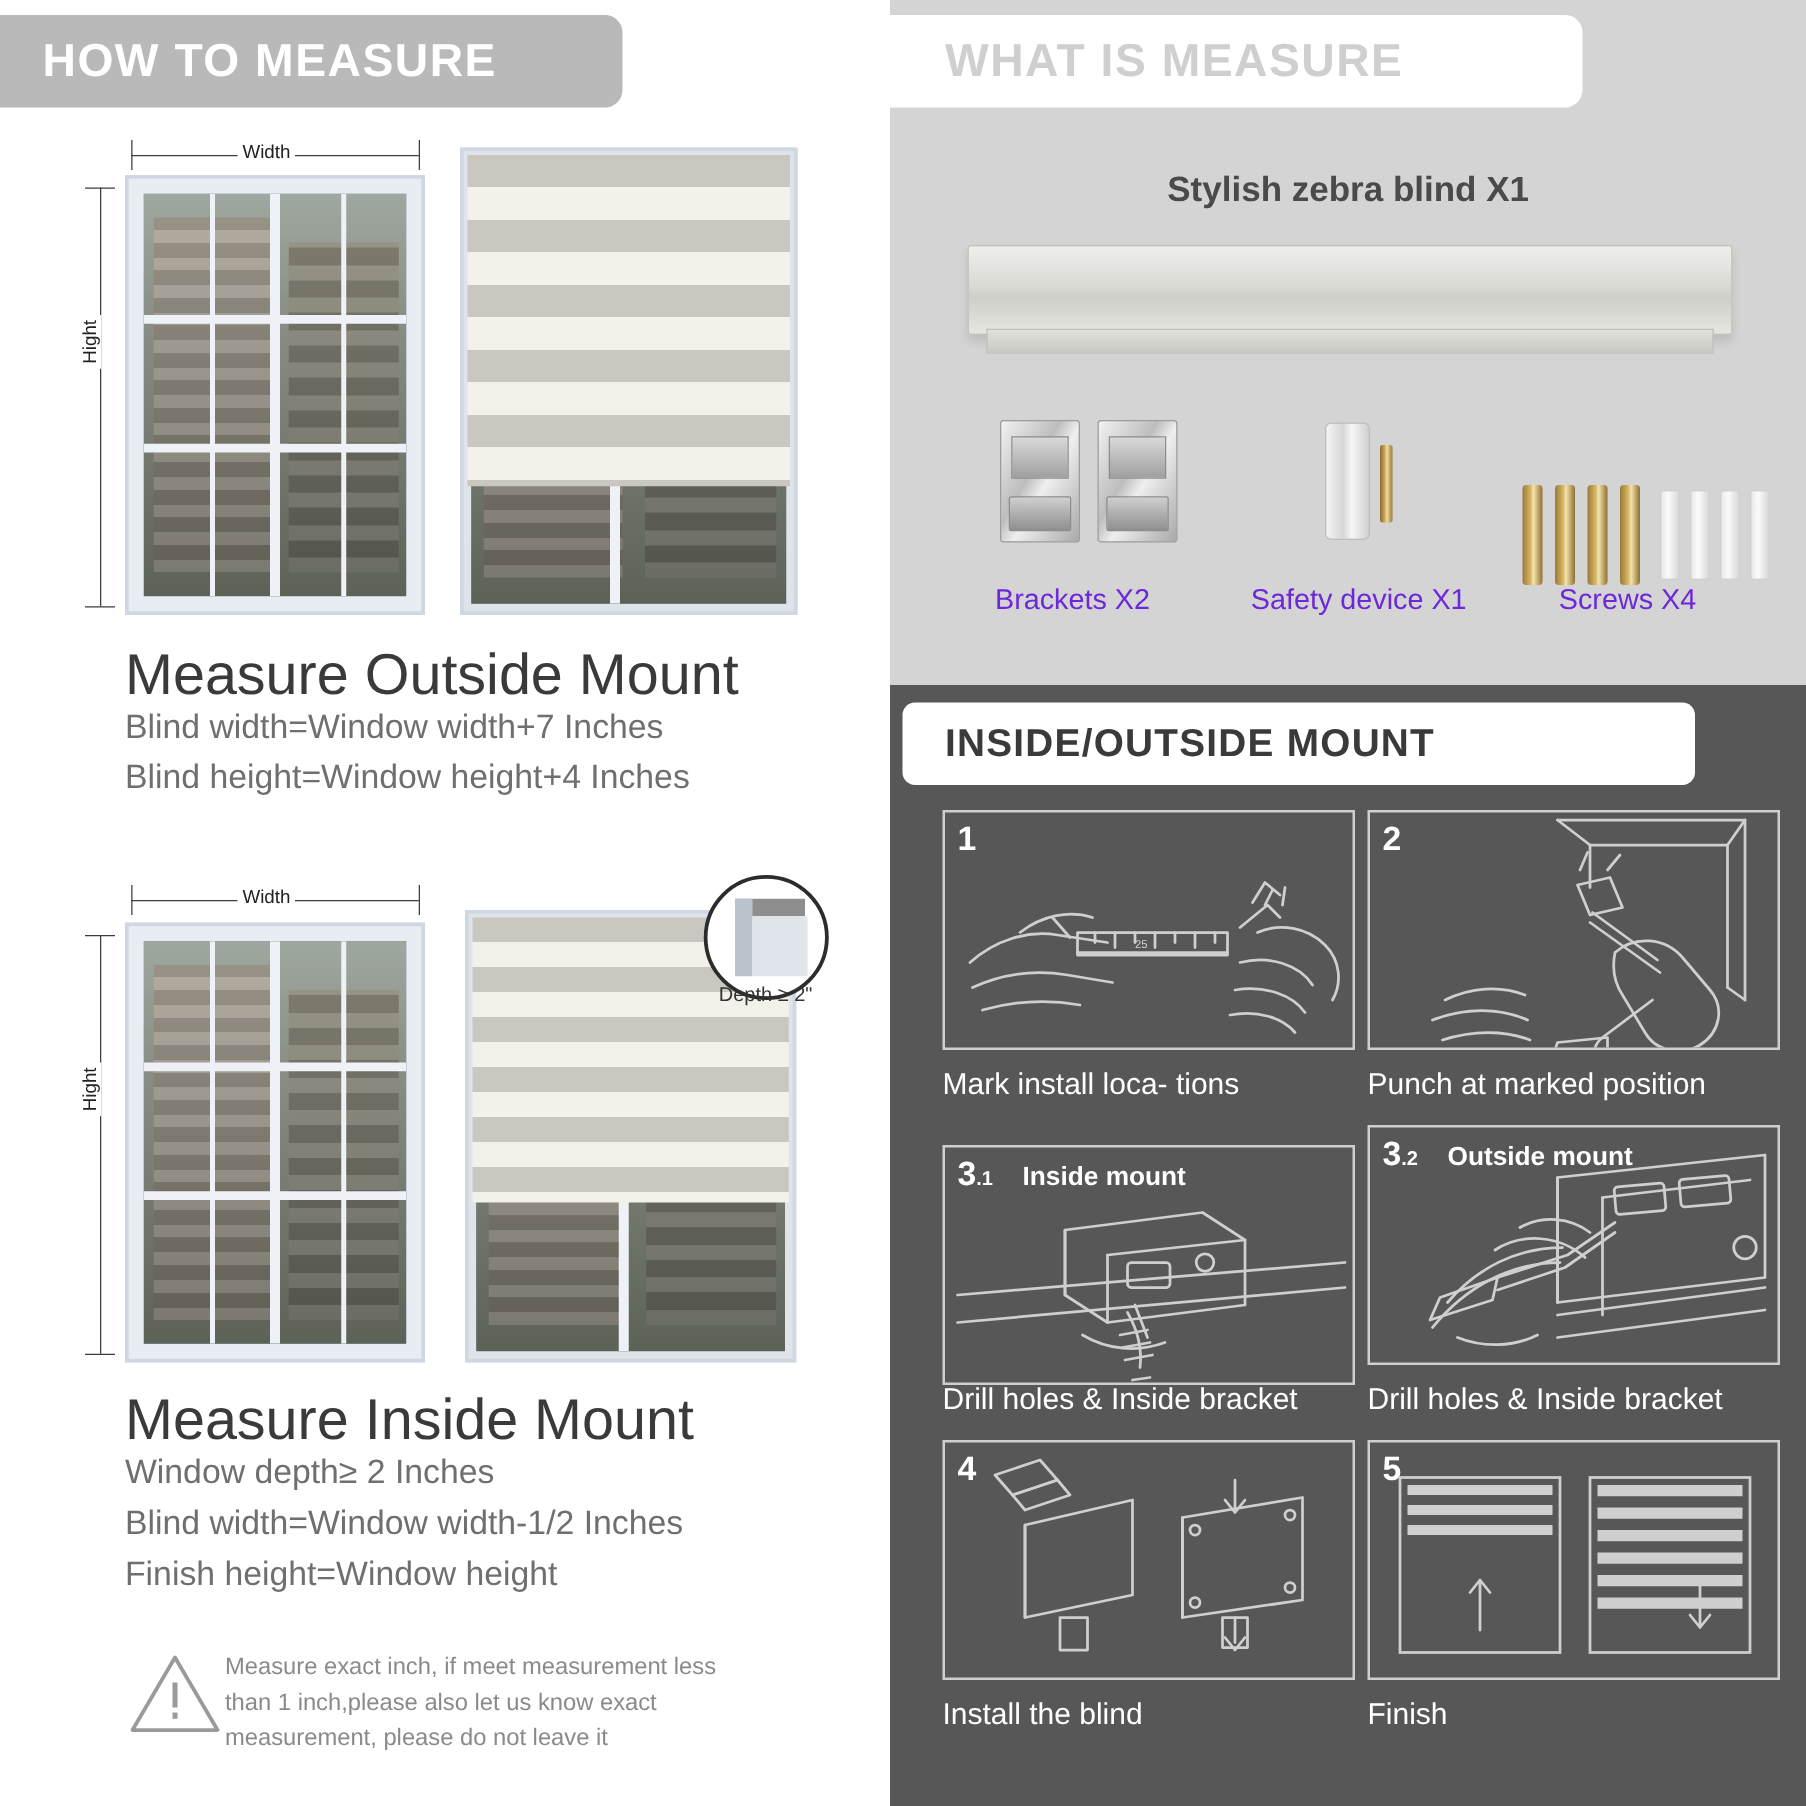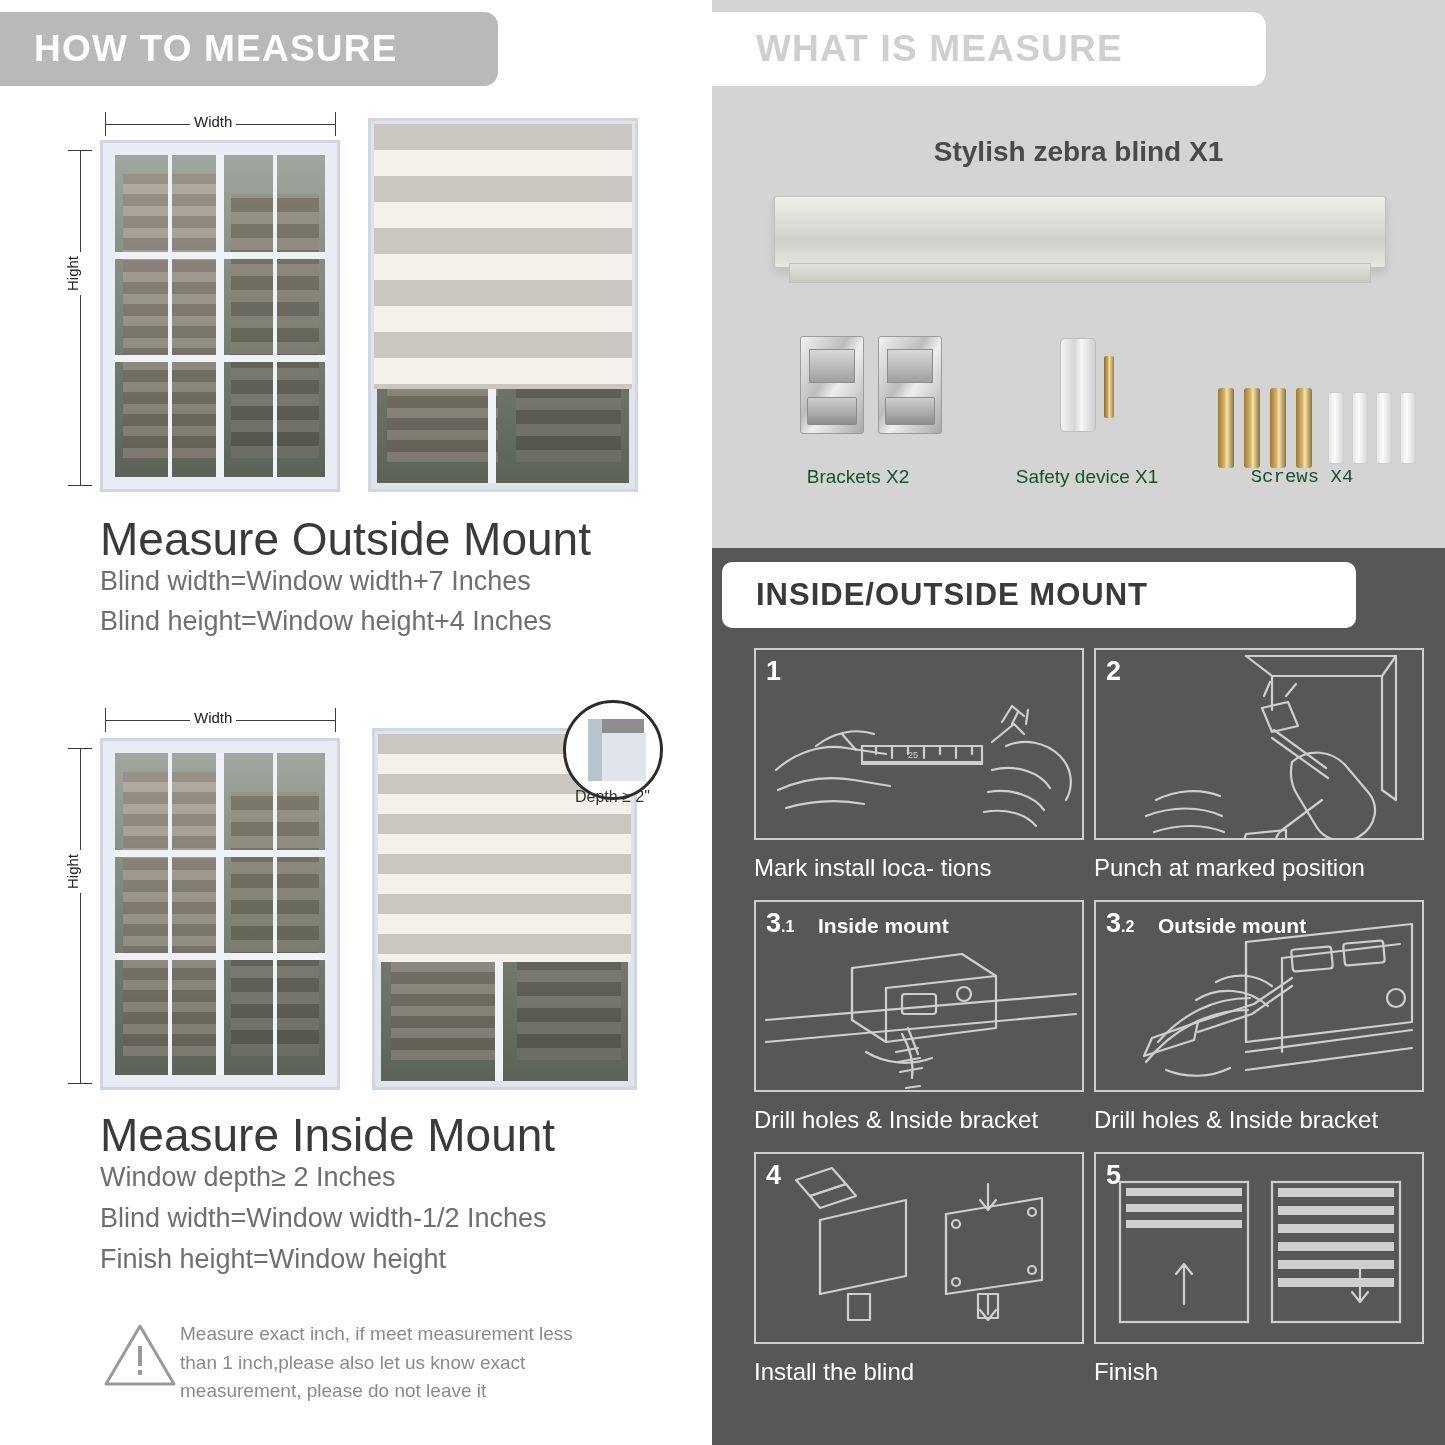--- a/index.html
+++ b/index.html
@@ -105,21 +105,21 @@
     background:linear-gradient(180deg,#efefec 0%,#d9d9d4 45%,#cfcfc9 60%,#e6e6e2 100%);
     border:1px solid #c2c2bc;border-radius:3px;
     box-shadow:0 5px 8px rgba(0,0,0,.10);
   }
   .blind-bar:after{
     content:"";position:absolute;left:14px;right:14px;bottom:-16px;height:18px;
     background:linear-gradient(180deg,#e2e2dd,#c9c9c3);
     border:1px solid #c0c0ba;
   }
   .part-label{
-    position:absolute;font-size:19px;color:#14532d;text-align:center;width:260px;
+    position:absolute;font-size:23px;color:#6d28d9;text-align:center;width:260px;
   }
   .bracket{
     position:absolute;width:62px;height:96px;
     background:linear-gradient(120deg,#f2f2f2 0%,#bdbdbd 40%,#efefef 55%,#a9a9a9 100%);
     border:1px solid #9c9c9c;border-radius:3px;
   }
   .bracket:before{
     content:"";position:absolute;left:8px;top:12px;width:44px;height:32px;
     background:linear-gradient(180deg,#d9d9d9,#9f9f9f);border:1px solid #8d8d8d;
   }
@@ -299,21 +299,21 @@
 
     <div>
       <div class="bigscrew" style="left:506px;top:388px;"></div>
       <div class="bigscrew" style="left:532px;top:388px;"></div>
       <div class="bigscrew" style="left:558px;top:388px;"></div>
       <div class="bigscrew" style="left:584px;top:388px;"></div>
       <div class="screw clear" style="left:616px;top:392px;width:14px;height:70px;"></div>
       <div class="screw clear" style="left:640px;top:392px;width:14px;height:70px;"></div>
       <div class="screw clear" style="left:664px;top:392px;width:14px;height:70px;"></div>
       <div class="screw clear" style="left:688px;top:392px;width:14px;height:70px;"></div>
-      <div class="part-label" style="left:460px;top:466px;font-family:Liberation Mono, monospace;">Screws X4</div>
+      <div class="part-label" style="left:460px;top:466px;">Screws X4</div>
     </div>
   </div>
 
   <div class="right-bot">
     <div class="banner-mount">
       <span class="btxt">INSIDE/OUTSIDE MOUNT</span>
     </div>
 
     <div class="step" style="left:42px;top:100px;width:330px;height:192px;">
       <div class="step-num">1</div>
@@ -362,21 +362,21 @@
             <path d="M60 150 c20-10 44-12 64-4"></path>
             <path d="M50 166 c26-10 54-10 76 0"></path>
             <path d="M58 182 c24-8 50-8 70 0"></path>
             <path d="M168 46 l6-14 M190 46 l10-12"></path>
           </g>
         </svg>
       </div>
     </div>
     <div class="step-cap" style="left:382px;top:306px;">Punch at  marked position</div>
 
-    <div class="step" style="left:42px;top:352px;width:330px;height:192px;">
+    <div class="step" style="left:42px;top:368px;width:330px;height:192px;">
       <div class="step-num"><span>3</span><small>.1</small></div>
       <div class="step-sub">Inside mount</div>
       <div class="sketch">
         <svg width="326" height="188" viewBox="0 0 326 188">
           <g fill="none" stroke="#cfcfcf" stroke-width="2.2" stroke-linecap="round" stroke-linejoin="round">
             <path d="M10 118 L320 92"></path>
             <path d="M10 140 L320 112"></path>
             <path d="M96 66 L206 52 L240 74 L240 126 L130 140 L96 118 Z"></path>
             <path d="M96 66 L96 118"></path>
             <path d="M130 86 L240 74"></path>

